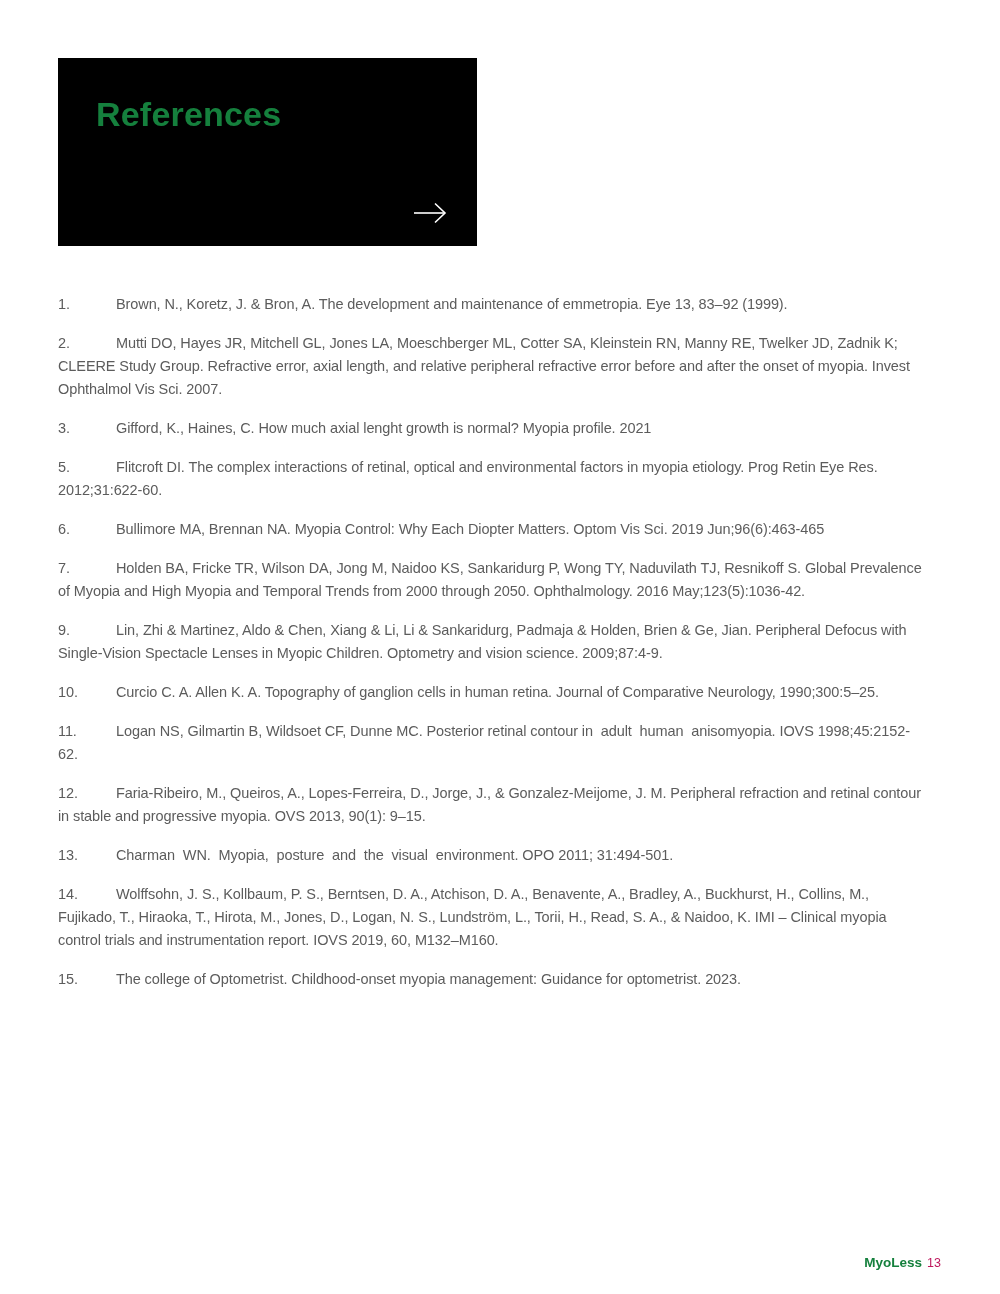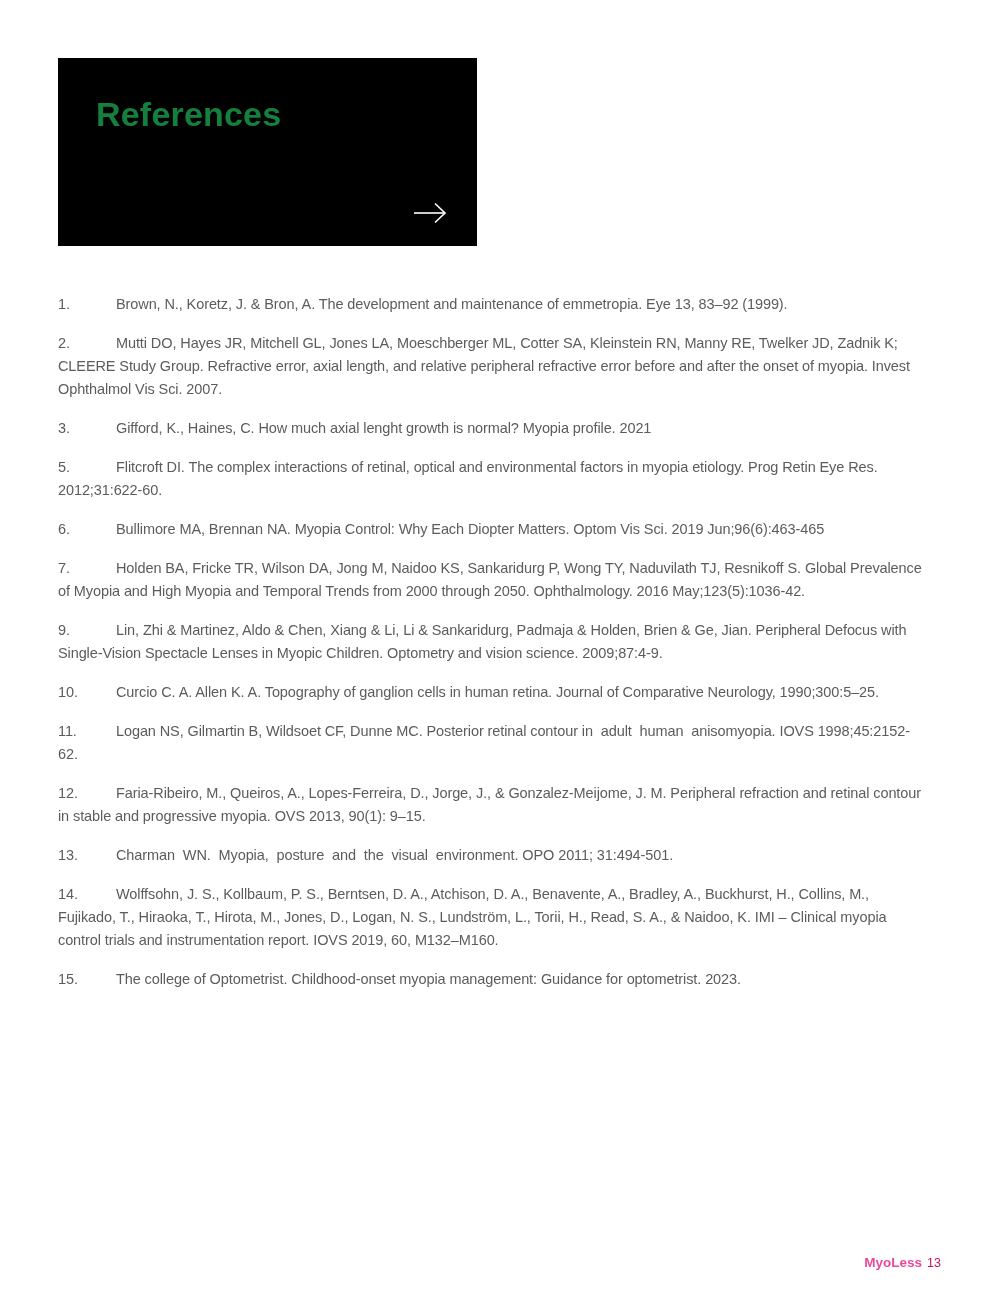--- a/index.html
+++ b/index.html
@@ -64,21 +64,21 @@
   
   .footer {
     position: absolute;
     right: 59px;
     bottom: 24px;
     font-size: 13.5px;
     color: #5c5c5c;
   }
   .footer-brand {
     font-weight: 700;
-    color: #ec4899;
+    color: #15803d;
     margin-right: 5px;
   }
   .footer-page {
     font-weight: 400;
     color: #be185d;
     font-size: 12.5px;
   }
 </style>
 </head>
 <body>

